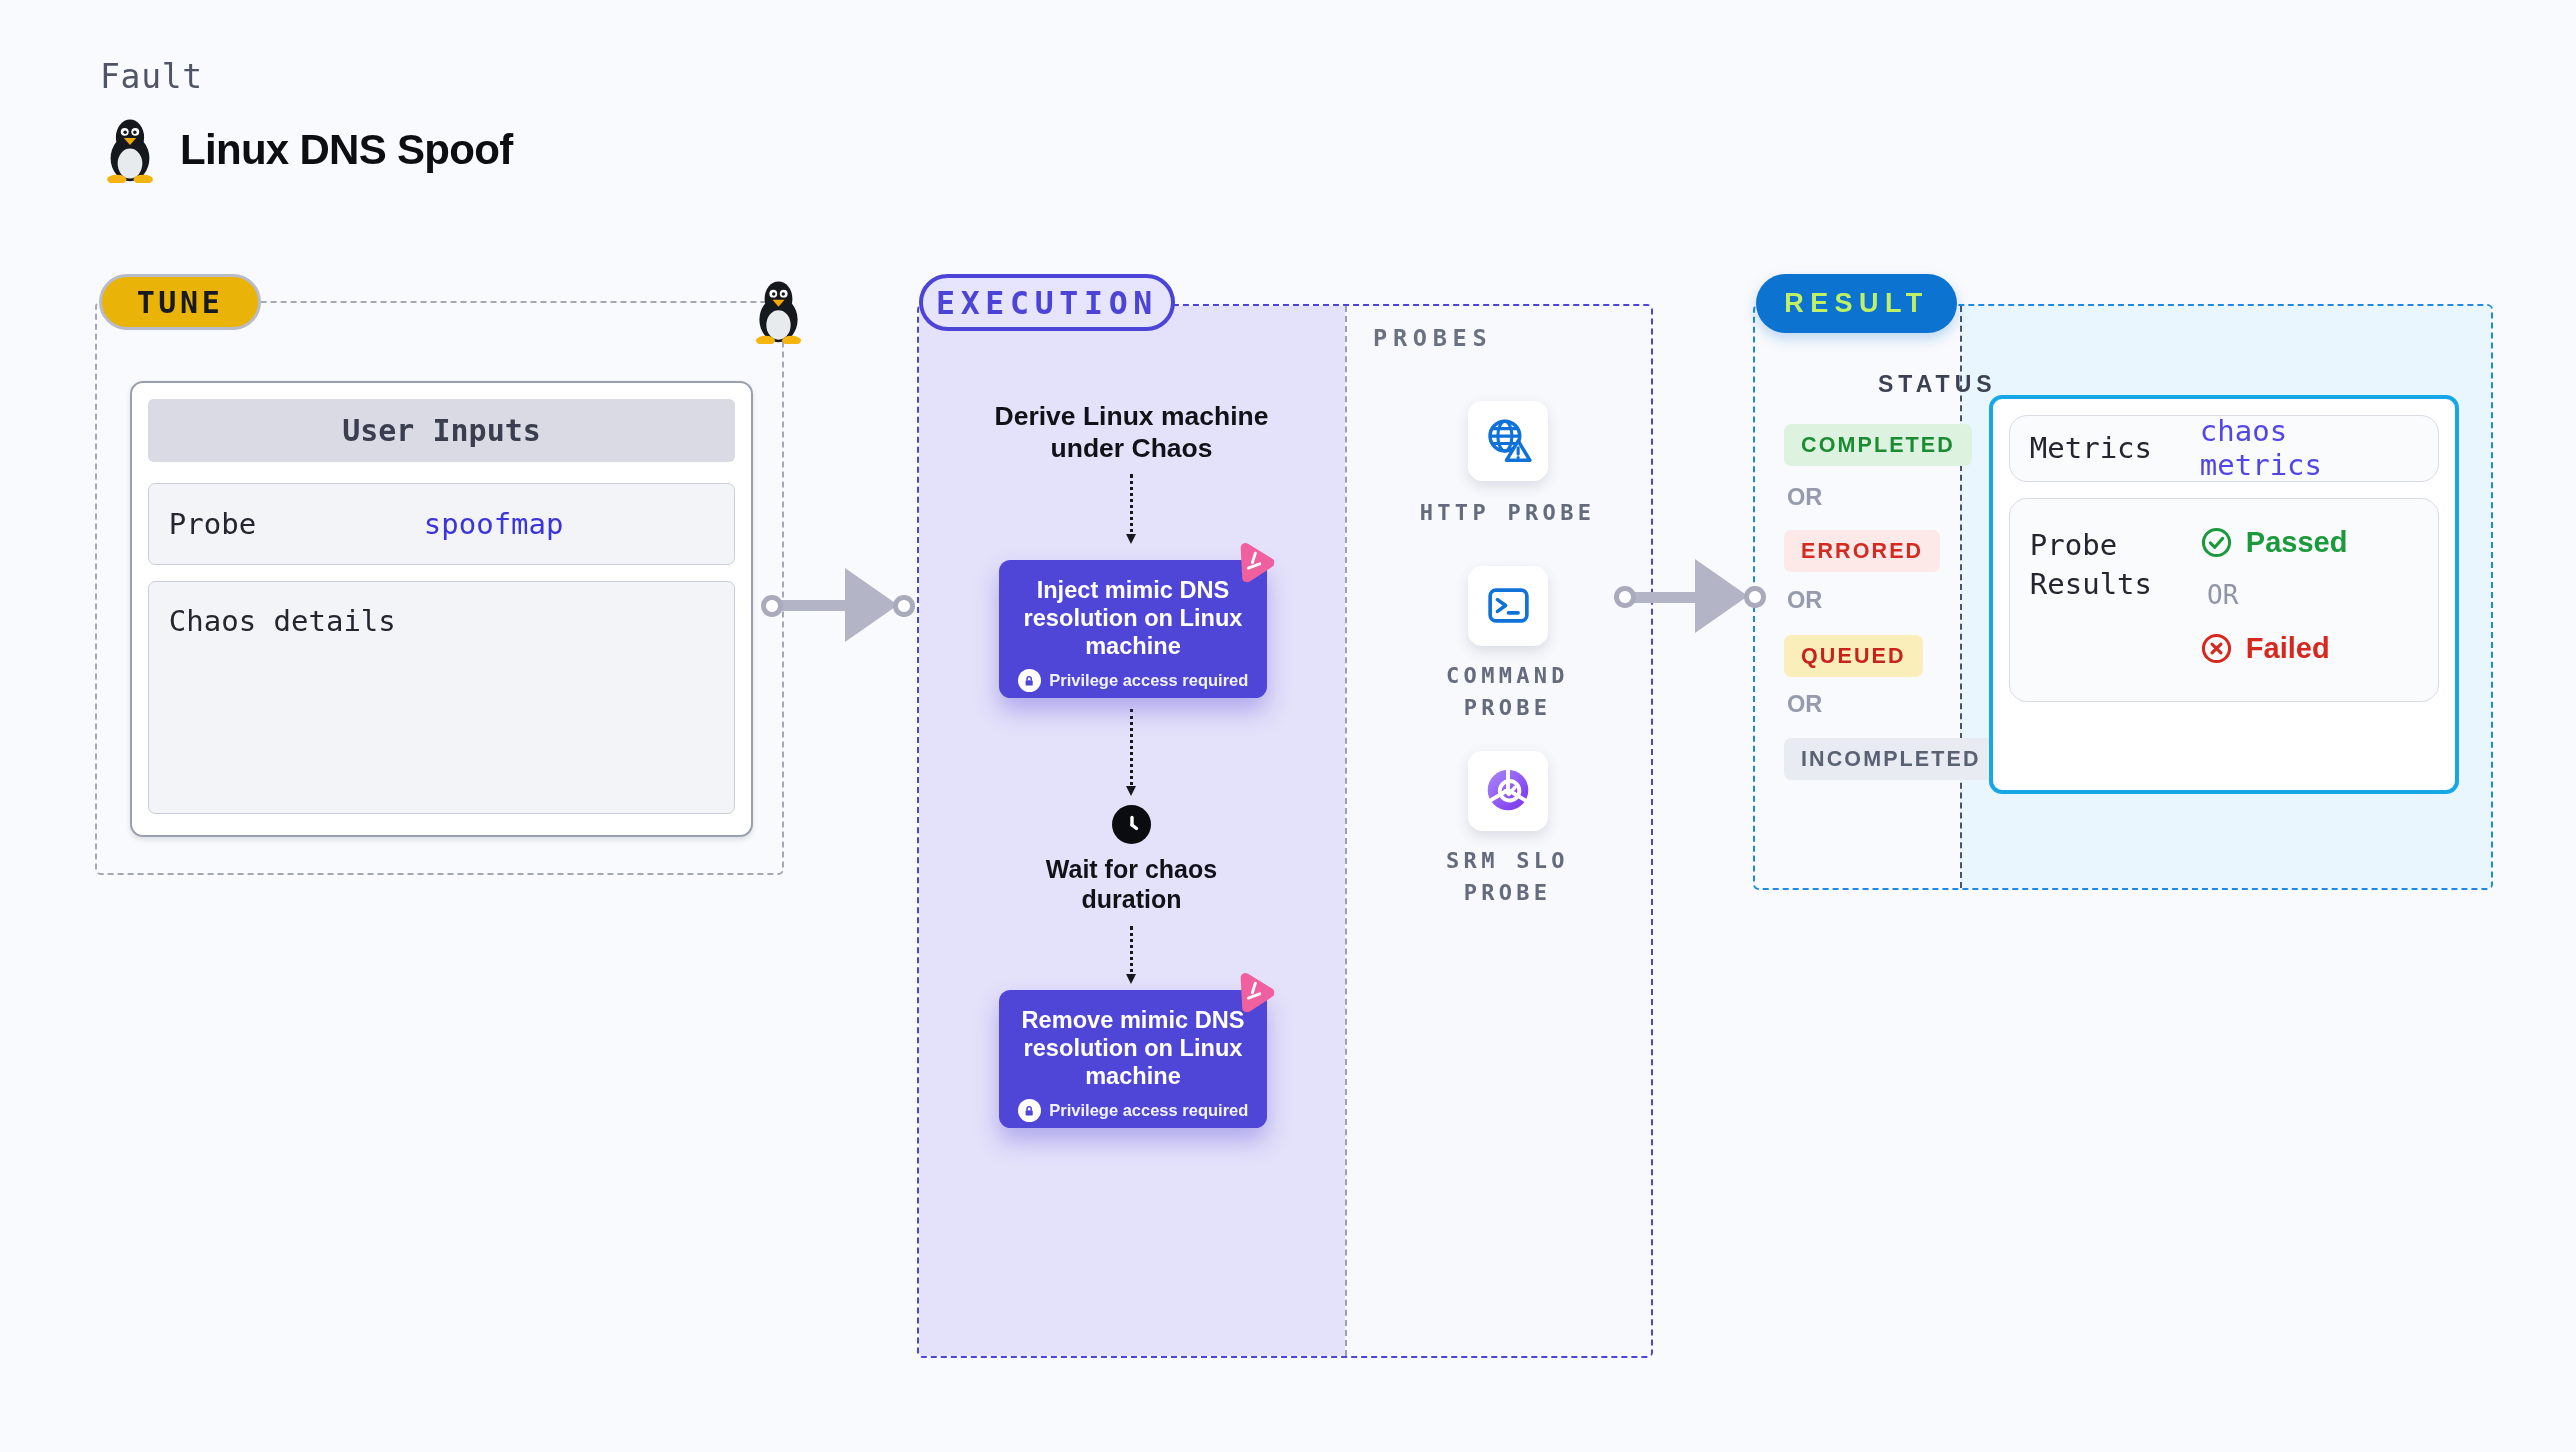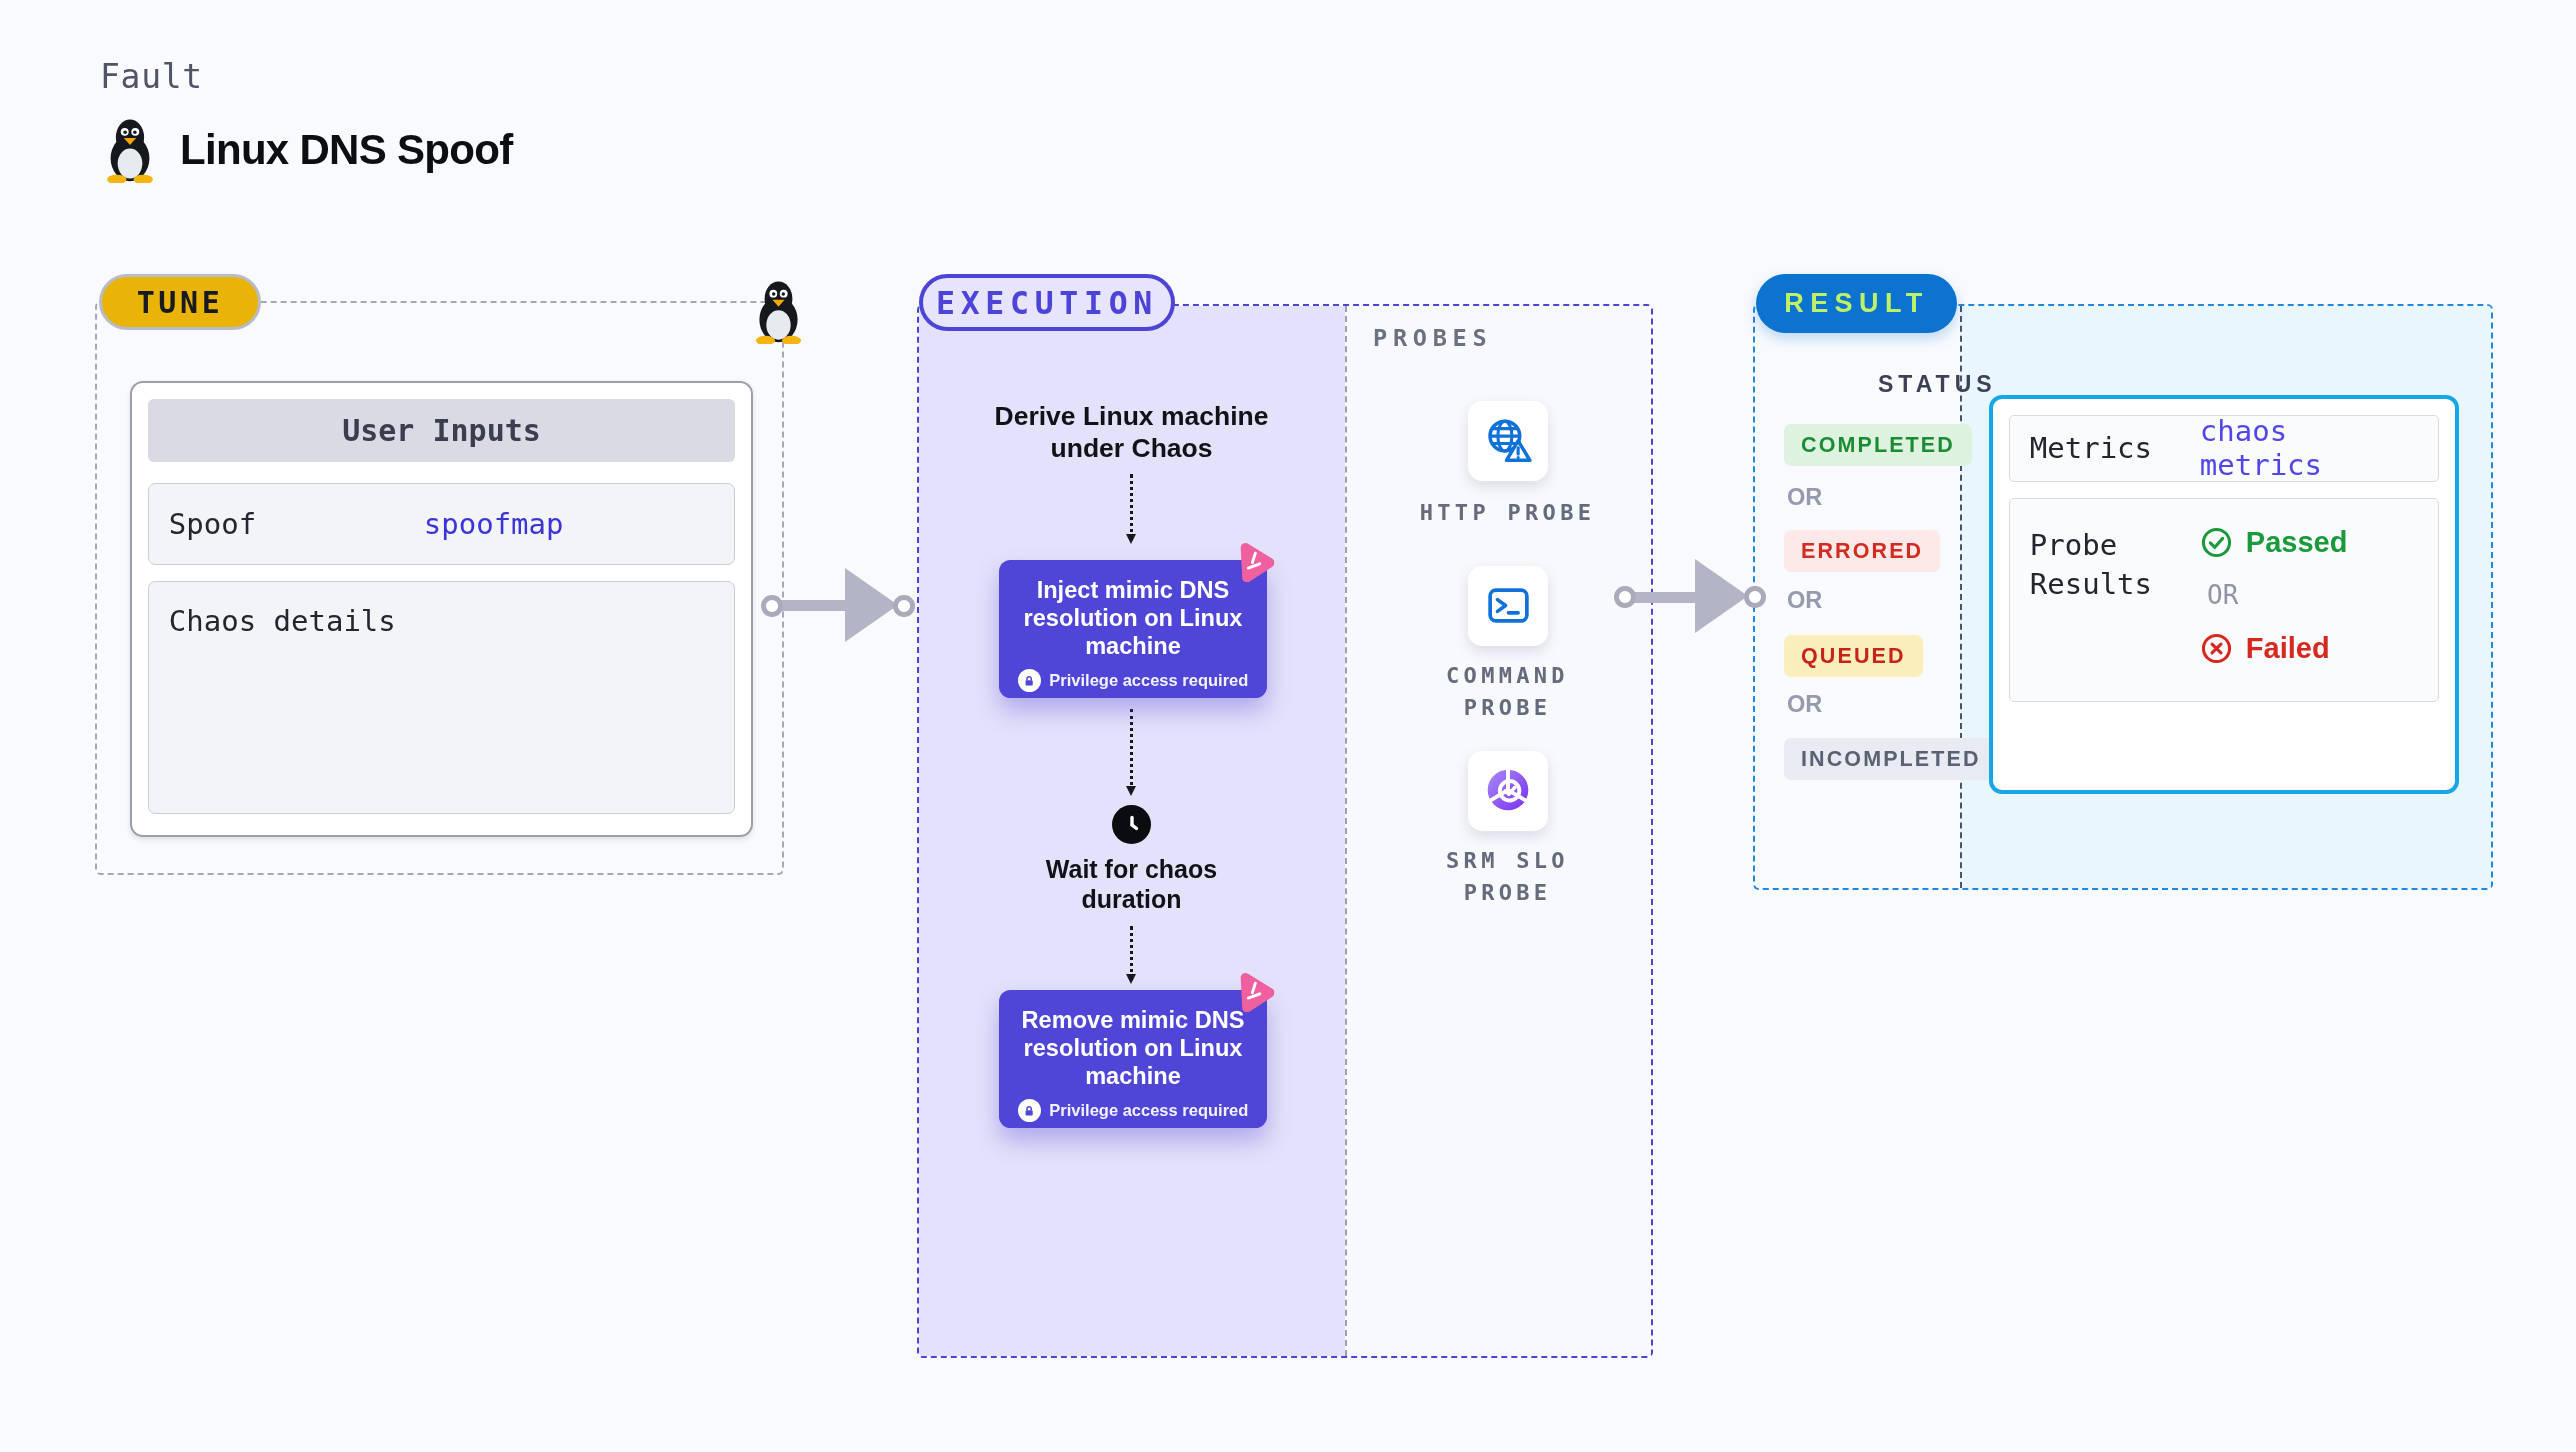--- a/index.html
+++ b/index.html
@@ -82,21 +82,21 @@
   .badge-red{color:#d32a22;background:#fce9e8;}
   .badge-yellow{color:#c8231b;background:#faeebb;}
   .badge-gray{color:#5a6173;background:#e9ebf2;}
   .or-text{font-size:23.6px;font-weight:700;color:#959aac;}
 
   
   .out-card{left:1989px;top:395px;width:470px;height:399px;background:#fff;border:4.3px solid #16a7e6;border-radius:13px;
             padding:15.8px;box-sizing:border-box;z-index:2;}
   .out-header{height:63px;background:#d4d5e1;border-radius:5.7px;display:flex;align-items:center;justify-content:center;
             font-size:30px;font-weight:700;color:#5a5e72;margin-bottom:17px;}
-  .out-row{background:#fafbfd;border:1.4px solid #d9dbe3;border-radius:5px;display:flex;box-sizing:border-box;padding:0 20px;}
+  .out-row{background:#fafbfd;border:1.4px solid #d9dbe3;border-radius:18px;display:flex;box-sizing:border-box;padding:0 20px;}
   .metrics-row{height:67px;align-items:center;margin-bottom:15.8px;}
   .probe-res-row{height:204px;padding-top:27px;}
   .out-label{font-size:29px;color:#23262f;width:170px;flex-shrink:0;line-height:1.35;}
   .out-value{font-size:29px;color:#5247e6;}
   .pr-line{display:flex;align-items:center;gap:13px;}
   .passed-text{font-size:29px;font-weight:800;color:#1b9a3c;}
   .failed-text{font-size:29px;font-weight:800;color:#d6281e;}
   .pr-or{margin:21.5px 0 21.5px 7.2px;font-size:26px;color:#8f94a6;}
 </style>
 </head>
@@ -136,21 +136,21 @@
         <circle cx="37.5" cy="18.5" r="2" fill="#15181d"></circle>
       <polygon points="25,25 39,25 32,33" fill="#f6a800"></polygon>
       <ellipse cx="17" cy="72" rx="11" ry="5.5" fill="#f6b40e"></ellipse>
       <ellipse cx="47" cy="72" rx="11" ry="5.5" fill="#f6b40e"></ellipse>
     </svg>
   </div>
 
   <div class="abs ui-card mono">
     <div class="ui-header">User Inputs</div>
     <div class="ui-row ui-row1">
-      <div class="ui-label">Spoof</div>
+      <div class="ui-label">Probe</div>
       <div class="ui-values">
         <span>spoofmap</span>
       </div>
     </div>
     <div class="ui-row ui-row2">
       <div class="ui-label">Chaos details</div>
     </div>
   </div>
 
   <div class="abs conn-circle" style="left:761px;top:595px;"></div>

